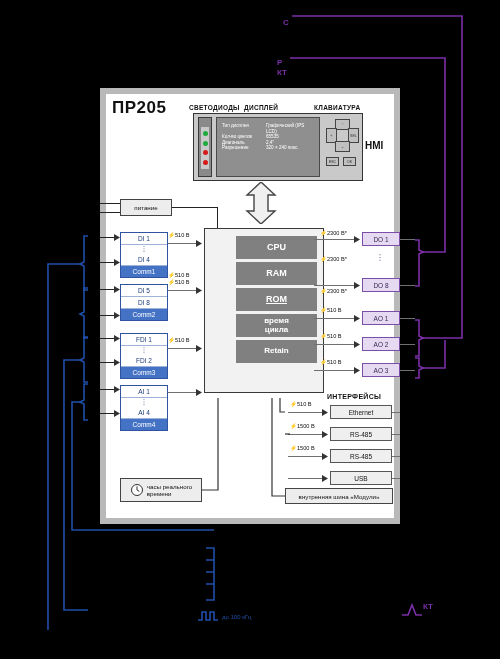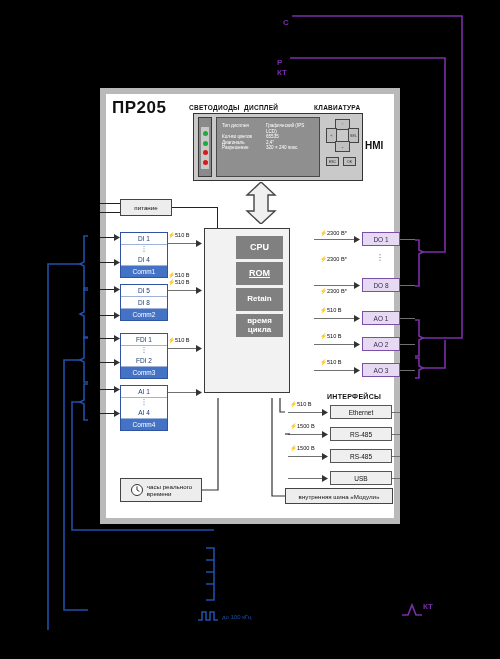--- a/index.html
+++ b/index.html
@@ -24,21 +24,21 @@
   #kbd-box{left:324px;top:117px;width:35px;height:60px;}
   .dpad{position:absolute;left:2px;top:2px;width:31px;height:31px;}
   .dpad div{position:absolute;background:#c0c0c0;border:.7px solid #444;font-size:3.6px;
             color:#333;display:flex;align-items:center;justify-content:center;}
   .kbtn{position:absolute;width:11px;height:7px;background:#c0c0c0;border:.7px solid #444;
         font-size:3.4px;color:#222;display:flex;align-items:center;justify-content:center;}
   #hmi-label{left:365px;top:140px;font-size:10px;font-weight:bold;color:#111;}
   
   #big-arrow{left:245px;top:182px;width:32px;height:42px;}
   
-  #cpu-box{left:204px;top:228px;width:86px;height:165px;background:#f2f2f2;border:1.5px solid #3a3a3a;box-sizing:border-box;padding-left:25px;}
+  #cpu-box{left:204px;top:228px;width:120px;height:165px;background:#f2f2f2;border:1.5px solid #3a3a3a;box-sizing:border-box;padding-left:25px;}
   .cpu-cell{margin:3px 6px;height:23px;background:#808080;color:#fff;font-size:9px;font-weight:bold;
             display:flex;align-items:center;justify-content:center;text-align:center;line-height:1.05;}
   
   .iogrp{border:1.2px solid #2f53a0;background:#fff;box-sizing:border-box;}
   .iocell{font-size:6.5px;color:#1b3a74;text-align:center;border-bottom:.7px solid #9fb3d8;
           height:11px;line-height:11px;background:#fff;}
   .iocomm{font-size:6.5px;color:#fff;background:#4472c4;text-align:center;height:11px;line-height:11px;}
   .dots{font-size:7px;color:#1b3a74;text-align:center;height:9px;line-height:7px;letter-spacing:0;}
   .outblk{border:1.2px solid #7b4ea8;background:#e6daf2;box-sizing:border-box;font-size:6.5px;
           color:#3b2554;text-align:center;line-height:13px;height:14px;}
@@ -155,24 +155,25 @@
 
 <div class="abs plainblk" style="left:120px;top:199px;width:52px;height:17px;">питание</div>
 <div class="abs wireblk" style="left:100px;top:203px;width:20px;height:1.2px;"></div>
 <div class="abs wireblk" style="left:100px;top:212px;width:20px;height:1.2px;"></div>
 <div class="abs wireblk" style="left:172px;top:207px;width:46px;height:1.2px;"></div>
 <div class="abs wireblk" style="left:217px;top:207px;width:1.2px;height:22px;"></div>
 
 <div class="abs" id="cpu-box">
   <div style="padding-top:4px;">
       <div class="cpu-cell" style="white-space: pre-line;">CPU</div>
+      <div class="cpu-cell" style="white-space: pre-line;">RAM</div>
       <div class="cpu-cell" style="white-space: pre-line; text-decoration: underline;">ROM</div>
-      <div class="cpu-cell" style="white-space: pre-line; font-size: 8px;">Retain</div>
       <div class="cpu-cell" style="white-space: pre-line; font-size: 8px;">время
 цикла</div>
+      <div class="cpu-cell" style="white-space: pre-line; font-size: 8px;">Retain</div>
     </div>
 </div>
 
 <div class="abs" style="left:120px;top:230px;width:48px;">
     <div class="iogrp abs" style="left: 0px; top: 2px; width: 48px;">
       <div class="iocell">DI 1</div>
       <div class="dots">⋮</div>
       <div class="iocell">DI 4</div>
       <div class="iocomm">Comm1</div>
     </div>

